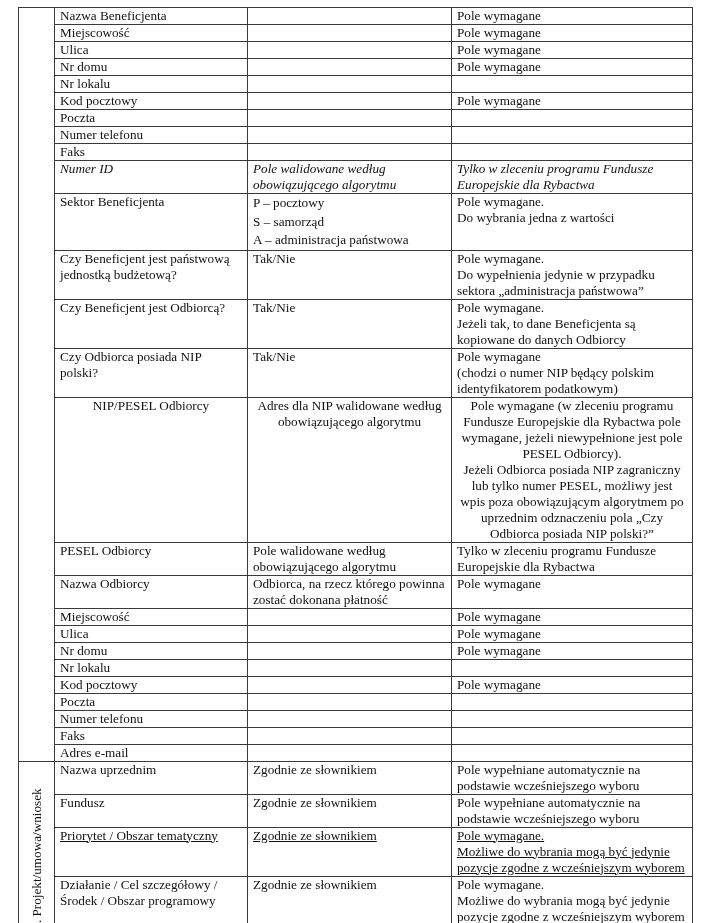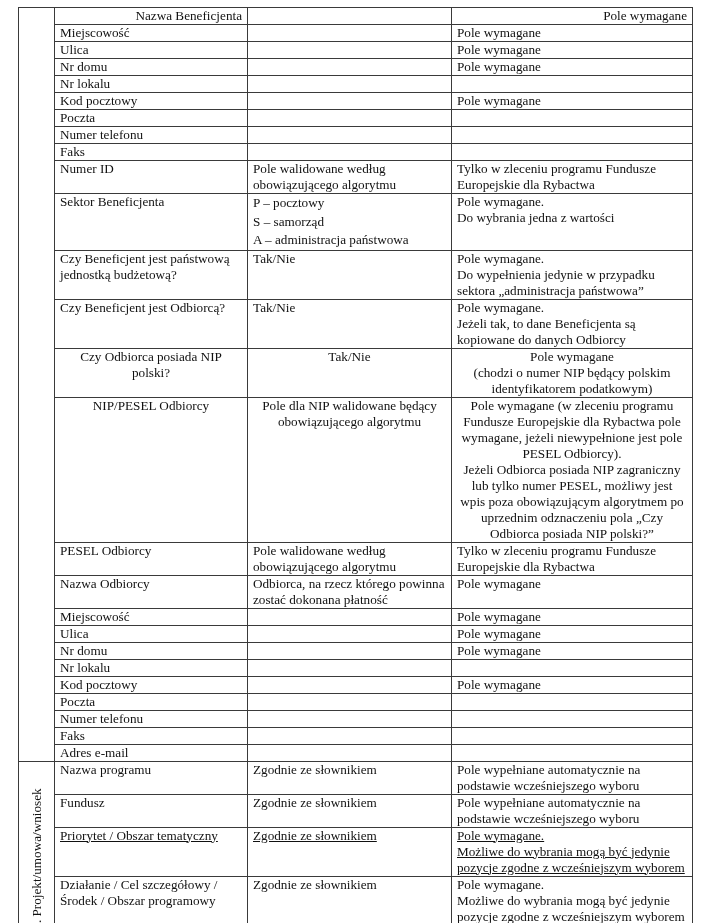--- a/index.html
+++ b/index.html
@@ -57,21 +57,21 @@
 <body>
 
 <table class="spec">
   <colgroup>
     <col class="c1">
       <col class="c2">
       <col class="c3">
       <col class="c4">
   </colgroup>
   <tbody id="tbody">
-      <tr style="height: 16px; text-align: right;">
+      <tr style="height: 16px;">
         <td class="section" rowspan="26"><span class="section-label"></span></td>
         <td>Nazwa Beneficjenta</td>
         <td></td>
         <td>Pole wymagane</td>
       </tr>
       <tr style="height: 16px;">
         <td>Miejscowość</td>
         <td></td>
         <td>Pole wymagane</td>
       </tr>
@@ -103,21 +103,21 @@
       <tr style="height: 16px;">
         <td>Numer telefonu</td>
         <td></td>
         <td></td>
       </tr>
       <tr style="height: 16px;">
         <td>Faks</td>
         <td></td>
         <td></td>
       </tr>
-      <tr style="height: 32px;">
+      <tr style="height: 32px; font-style: italic;">
         <td>Numer ID</td>
         <td>Pole walidowane według
 obowiązującego algorytmu</td>
         <td>Tylko w zleceniu programu Fundusze
 Europejskie dla Rybactwa</td>
       </tr>
       <tr style="height: 56px;">
         <td>Sektor Beneficjenta</td>
         <td style="white-space: normal;">
           <div class="opt-list">
@@ -137,31 +137,31 @@
 Do wypełnienia jedynie w przypadku
 sektora „administracja państwowa”</td>
       </tr>
       <tr style="height: 48px; margin-left: 16px;">
         <td>Czy Beneficjent jest Odbiorcą?</td>
         <td>Tak/Nie</td>
         <td>Pole wymagane.
 Jeżeli tak, to dane Beneficjenta są
 kopiowane do danych Odbiorcy</td>
       </tr>
-      <tr style="height: 48px; text-align: center;">
+      <tr style="height: 48px;">
         <td>Czy Odbiorca posiada NIP
 polski?</td>
         <td>Tak/Nie</td>
         <td>Pole wymagane
 (chodzi o numer NIP będący polskim
 identyfikatorem podatkowym)</td>
       </tr>
       <tr style="height: 143px; text-align: center;">
         <td>NIP/PESEL Odbiorcy</td>
-        <td>Pole dla NIP walidowane będący
+        <td>Adres dla NIP walidowane według
 obowiązującego algorytmu</td>
         <td>Pole wymagane (w zleceniu programu
 Fundusze Europejskie dla Rybactwa pole
 wymagane, jeżeli niewypełnione jest pole
 PESEL Odbiorcy).
 Jeżeli Odbiorca posiada NIP zagraniczny
 lub tylko numer PESEL, możliwy jest
 wpis poza obowiązującym algorytmem po
 uprzednim odznaczeniu pola „Czy
 Odbiorca posiada NIP polski?”</td>
@@ -219,21 +219,21 @@
         <td></td>
         <td></td>
       </tr>
       <tr style="height: 15px;">
         <td>Adres e-mail</td>
         <td></td>
         <td></td>
       </tr>
       <tr style="height: 32px;">
         <td class="section" rowspan="4"><span class="section-label">3. Projekt/umowa/wniosek</span></td>
-        <td>Nazwa programu</td>
+        <td>Nazwa uprzednim</td>
         <td>Zgodnie ze słownikiem</td>
         <td>Pole wypełniane automatycznie na
 podstawie wcześniejszego wyboru</td>
       </tr>
       <tr style="height: 32px;">
         <td>Fundusz</td>
         <td>Zgodnie ze słownikiem</td>
         <td>Pole wypełniane automatycznie na
 podstawie wcześniejszego wyboru</td>
       </tr>

